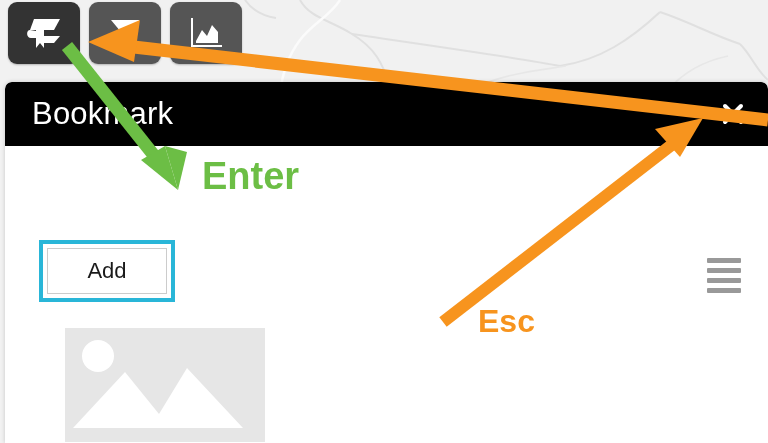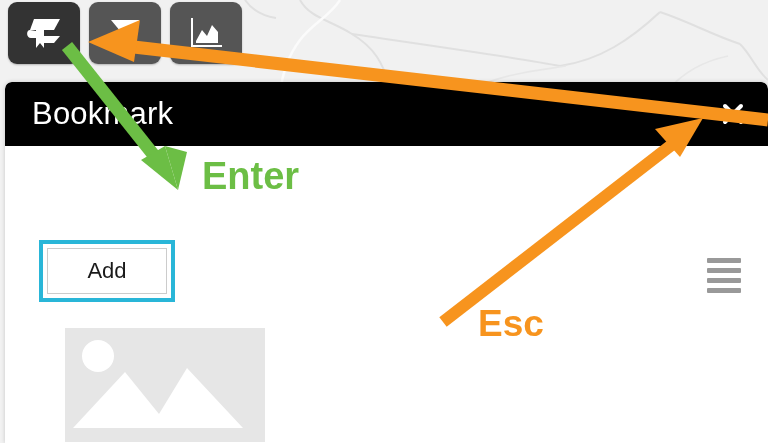--- a/index.html
+++ b/index.html
@@ -168,21 +168,21 @@
   }
   .label-enter {
     left: 190px;
     top: 155px;
     font-size: 38px;
     color: #6cbe45;
   }
   .label-esc {
     left: 466px;
     top: 303px;
-    font-size: 37px;
+    font-size: 32px;
     color: #f7941e;
   }
 </style>
 </head>
 <body>
 
 <div id="screen">
 
   <div class="map-bg">
     <svg width="768" height="90" viewBox="0 0 768 90" xmlns="http://www.w3.org/2000/svg">

